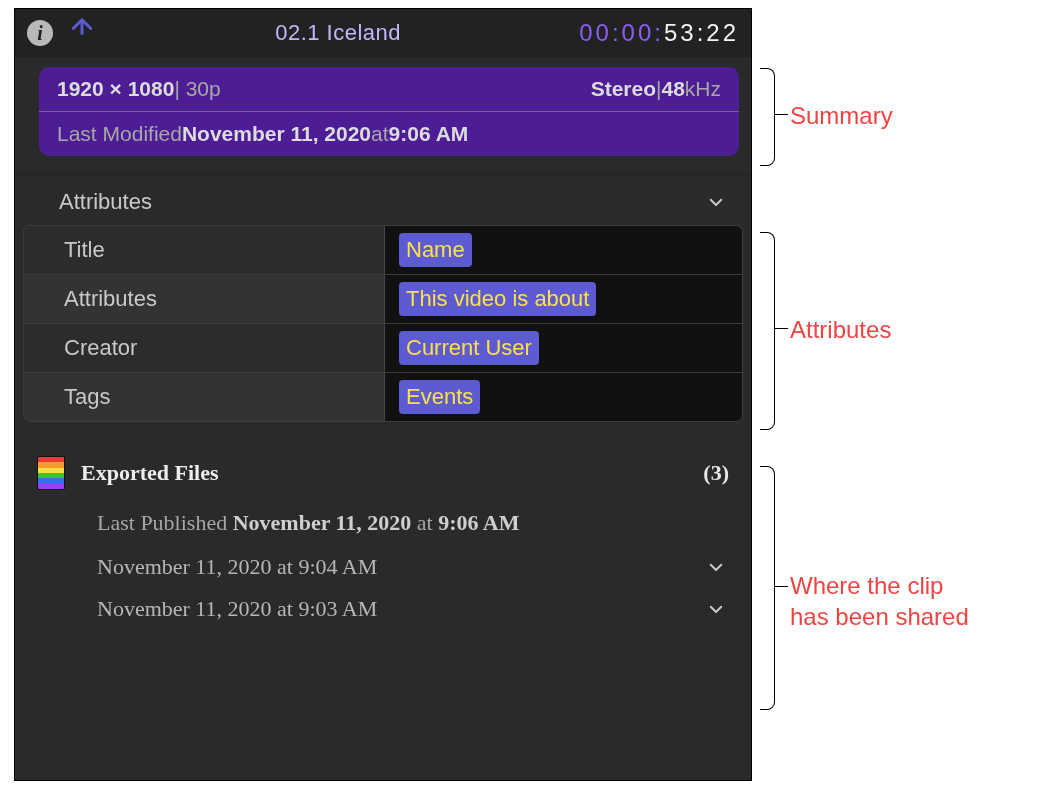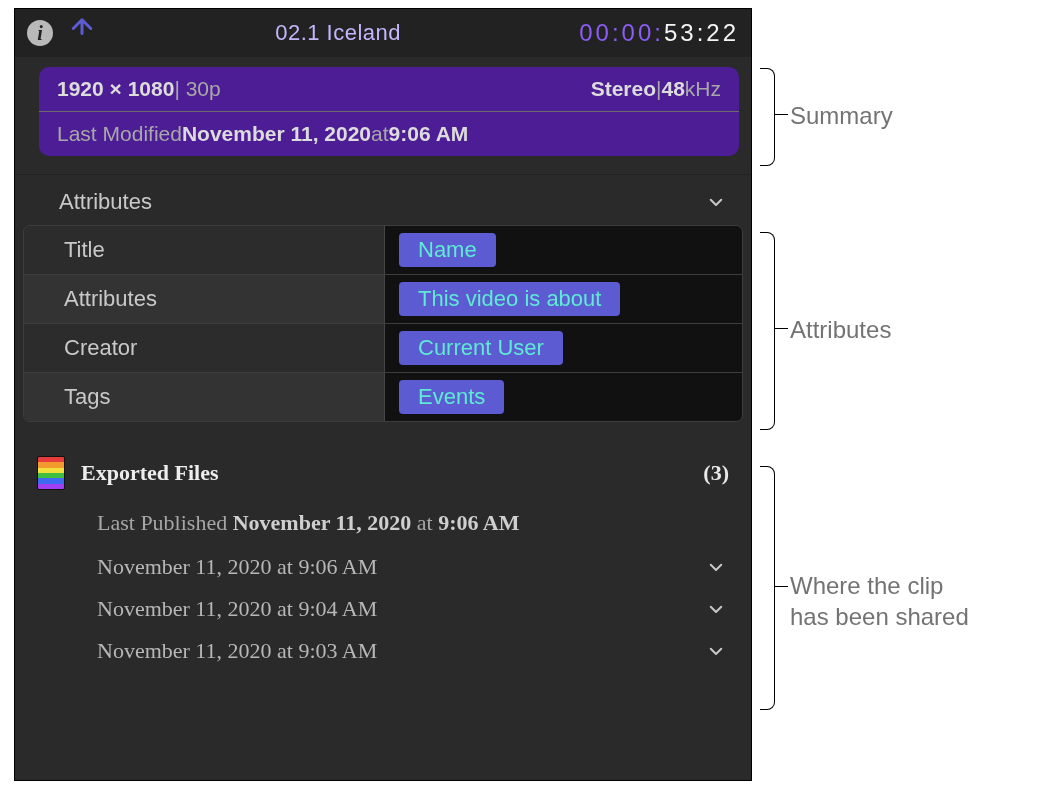--- a/index.html
+++ b/index.html
@@ -91,22 +91,22 @@
   }
   .attr-val-cell {
     flex:1; height:100%;
     background:#111;
     display:flex;align-items:center;
     padding-left:14px;
     border-left:1px solid #464646;
   }
   .token {
     background:#5d5bd1;
-    color:#5eead4;
-    padding:4px 19px;
+    color:#fde047;
+    padding:4px 7px;
     border-radius:4px;
     font-size:22px;
     display:inline-block;
   }
 
   .exported {
     padding: 30px 22px 0 22px;
     font-family: Liberation Serif, serif;
   }
   .exported-head {
@@ -132,21 +132,21 @@
   .export-item .chevron { margin-left:auto; }
 
   
   .callouts {
     position:absolute;
     left: 760px;
     top: 0;
     width: 300px;
     height: 753px;
     font-size:24px;
-    color:#737373;
+    color:#ef4444;
   }
   .bracket {
     position:absolute;
     border-right:1px solid #000;
     border-top:1px solid #000;
     border-bottom:1px solid #000;
     border-top-right-radius:8px;
     border-bottom-right-radius:8px;
   }
   .callout-label { position:absolute; white-space:pre; line-height:1.3; }
@@ -241,28 +241,20 @@
       <span>Exported Files</span>
       <span class="count">(3)</span>
     </div>
     <div class="sub">
       <span>Last Published </span>
       <span class="b">November 11, 2020</span>
       <span> at </span>
       <span class="b">9:06 AM</span>
     </div>
     <div class="export-item">
-      <span>November 11, 2020 at 9:06 AM</span>
-      <span class="chevron">
-        <svg viewBox="0 0 24 24">
-            <path d="M5 9 L12 16 L19 9" stroke="#c9c9c9" stroke-width="2.6" fill="none" stroke-linecap="round" stroke-linejoin="round"></path>
-          </svg>
-      </span>
-    </div>
-    <div class="export-item">
       <span>November 11, 2020 at 9:04 AM</span>
       <span class="chevron">
         <svg viewBox="0 0 24 24">
             <path d="M5 9 L12 16 L19 9" stroke="#c9c9c9" stroke-width="2.6" fill="none" stroke-linecap="round" stroke-linejoin="round"></path>
           </svg>
       </span>
     </div>
     <div class="export-item">
       <span>November 11, 2020 at 9:03 AM</span>
       <span class="chevron">

